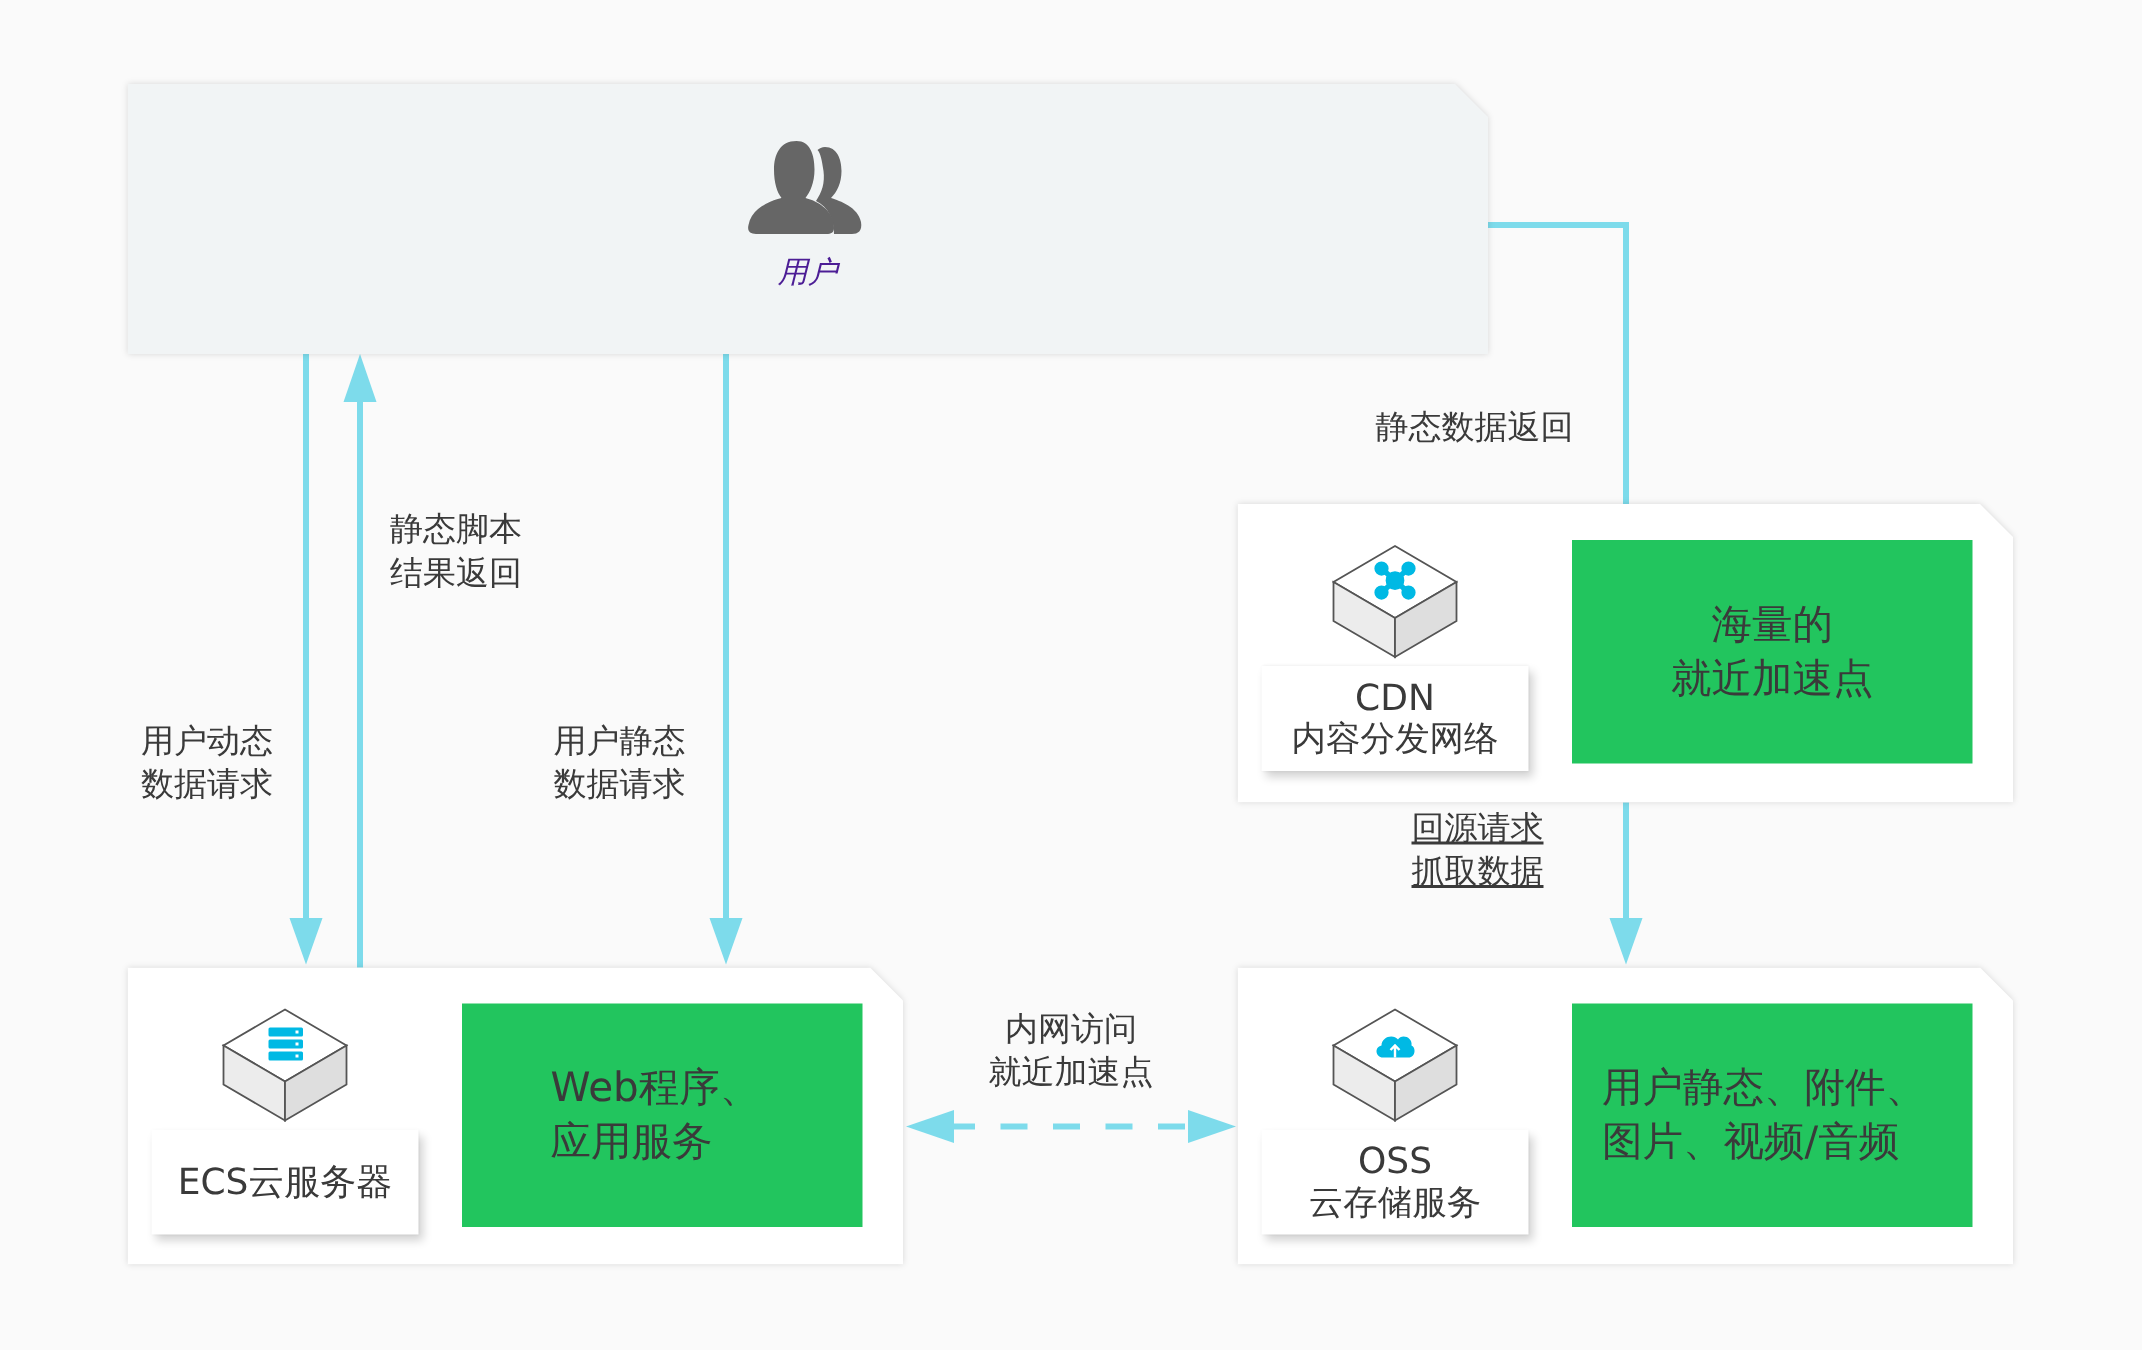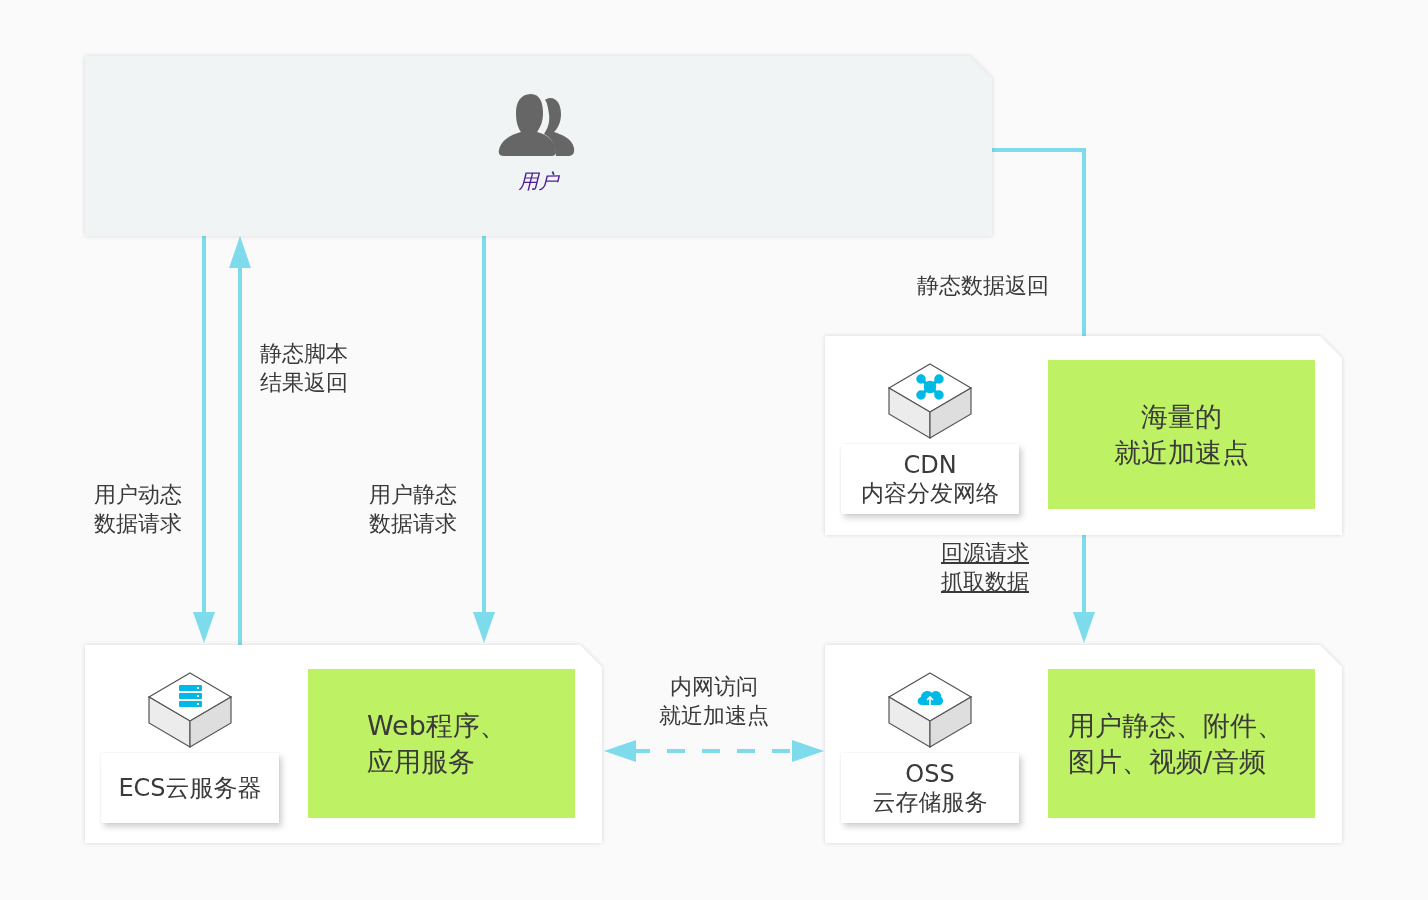--- a/index.html
+++ b/index.html
@@ -19,21 +19,21 @@
   #cdn-panel { left: 825px; top: 336px; width: 517px; height: 199px; }
   #ecs-panel { left: 85px; top: 645px; width: 517px; height: 198px; }
   #oss-panel { left: 825px; top: 645px; width: 517px; height: 198px; }
   .white .shape { background: #ffffff; }
 
   .user-icon { position: absolute; left: 413px; top: 36px; width: 80px; height: 64px; }
   .user-label { position: absolute; left: 0; right: 0; top: 112px; text-align: center; font-size: 20px; color: #4c1d95; font-style: italic; }
 
   .desc-box {
     position: absolute; left: 223px; top: 24px; width: 267px; height: 149px;
-    background: #bef264; display: flex; align-items: center;
+    background: #22c55e; display: flex; align-items: center;
     font-size: 27px; line-height: 36px; color: #3a3a3a;
   }
   .desc-box.center { justify-content: center; text-align: center; }
   .desc-box.left { padding-left: 59px; box-sizing: border-box; }
   .desc-box.left2 { padding-left: 20px; box-sizing: border-box; }
 
   .iso { position: absolute; left: 62px; top: 26px; width: 86px; height: 78px; }
   .name-card {
     position: absolute; left: 16px; top: 108px; width: 178px; height: 70px;
     background: #fff;

